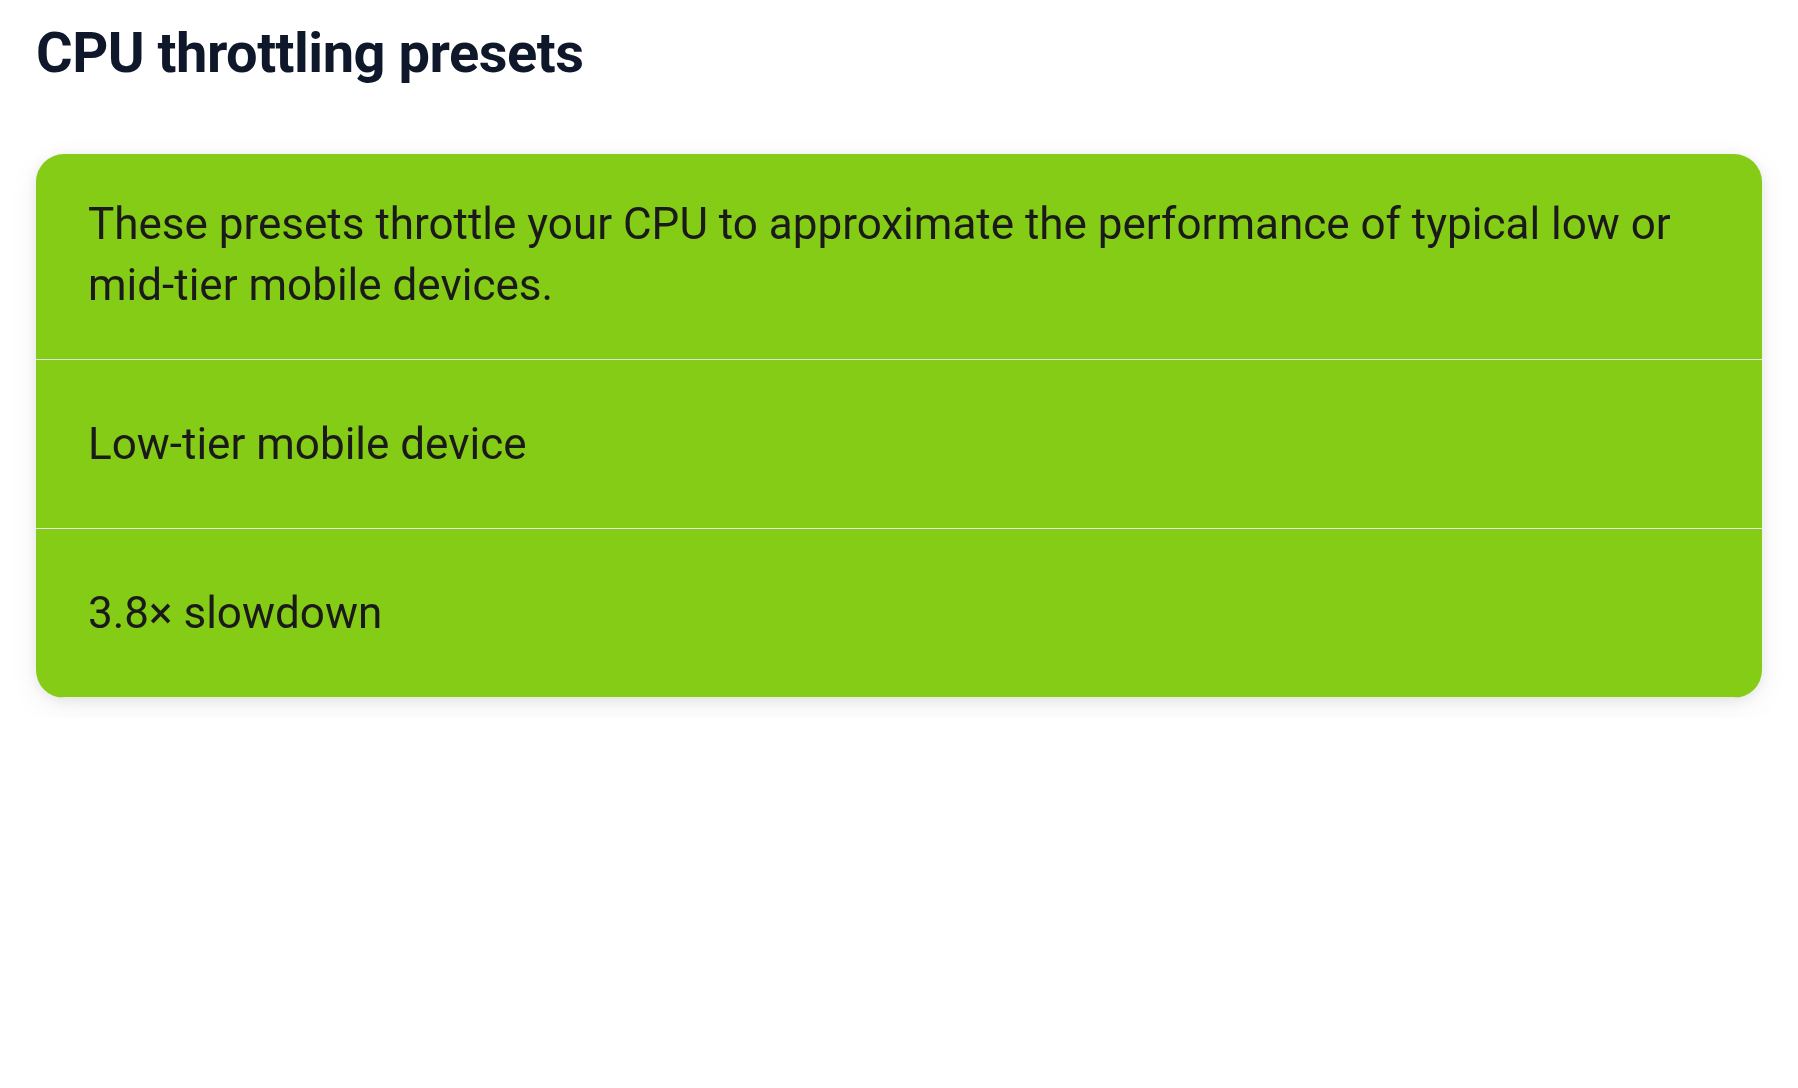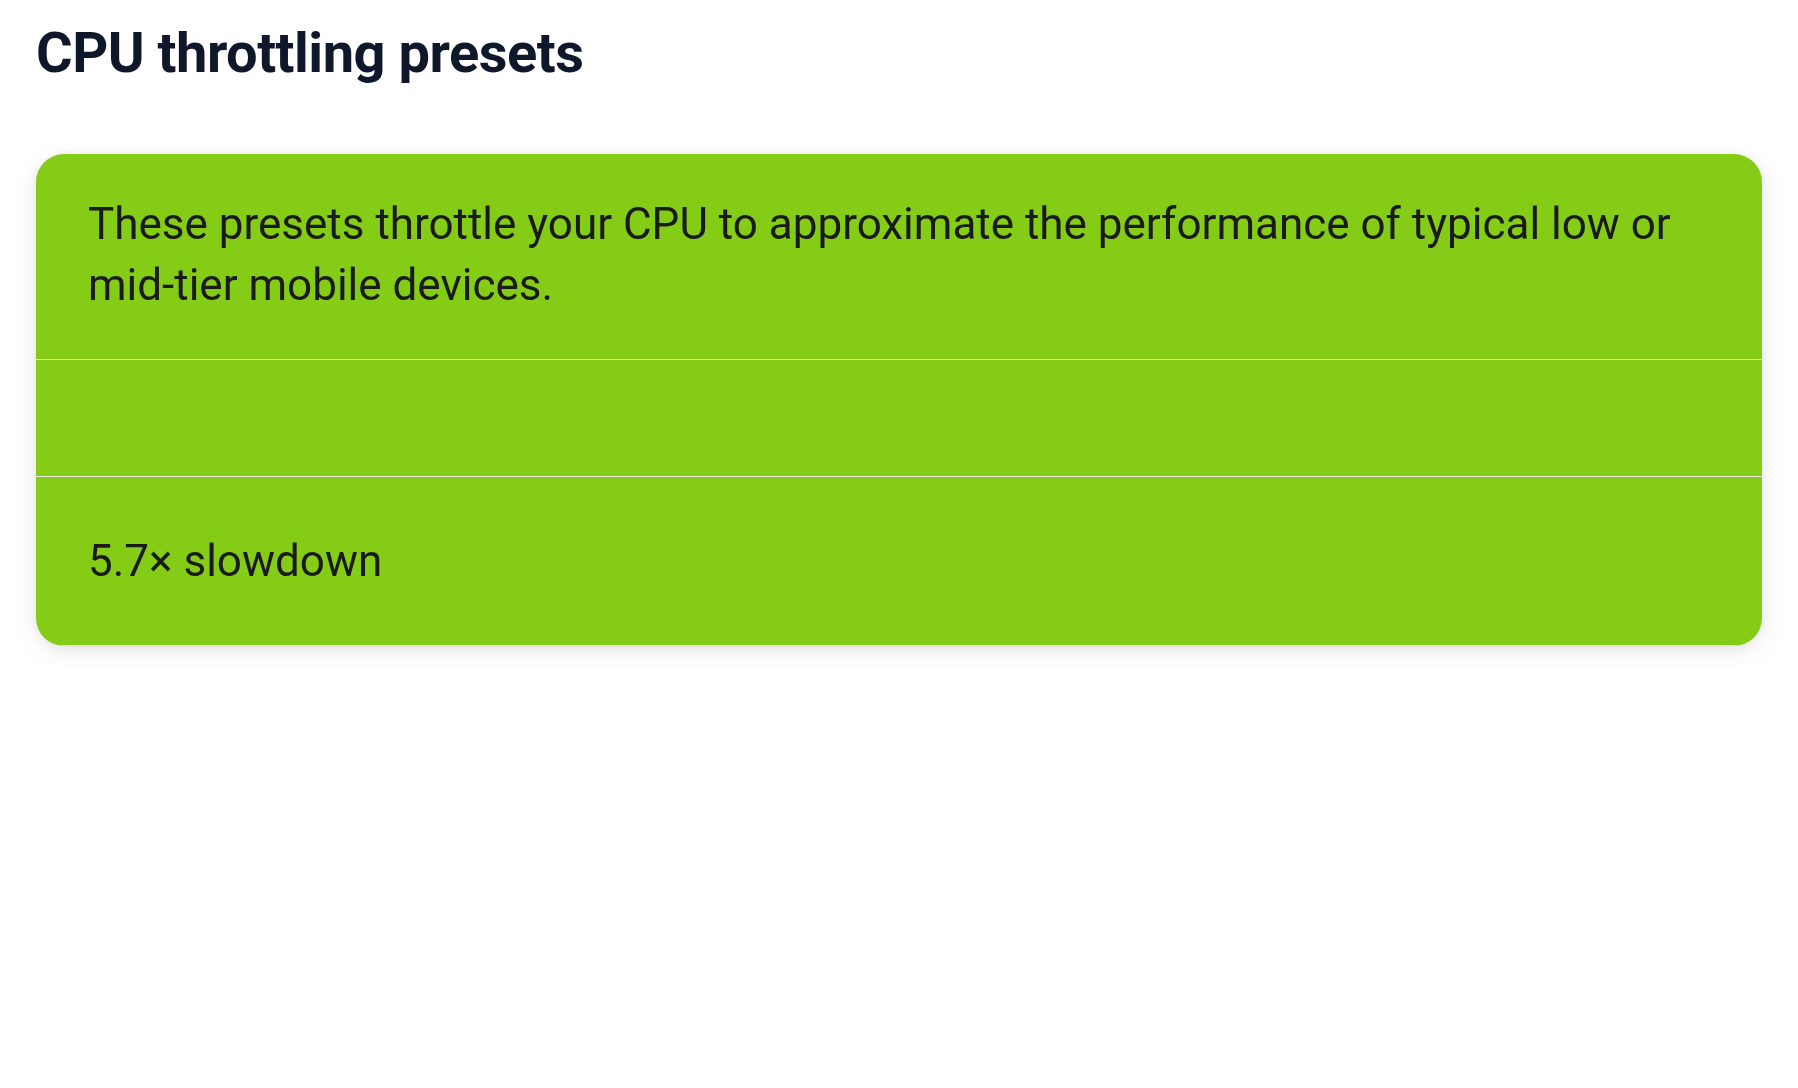--- a/index.html
+++ b/index.html
@@ -66,19 +66,20 @@
   </style>
 </head>
 <body>
 
 <h1 class="section-title">CPU throttling presets</h1>
 
 <div class="card">
   <div class="card-description">These presets throttle your CPU to approximate the performance of typical low or mid-tier mobile devices.</div>
 
   <div class="preset-row">
+    <span class="preset-name">Low-tier mobile device</span>
   </div>
 
   <div class="preset-row">
-    <span class="preset-value">5.7× slowdown</span>
+    <span class="preset-value">3.8× slowdown</span>
   </div>
 
 </div>
 
 </body></html>

